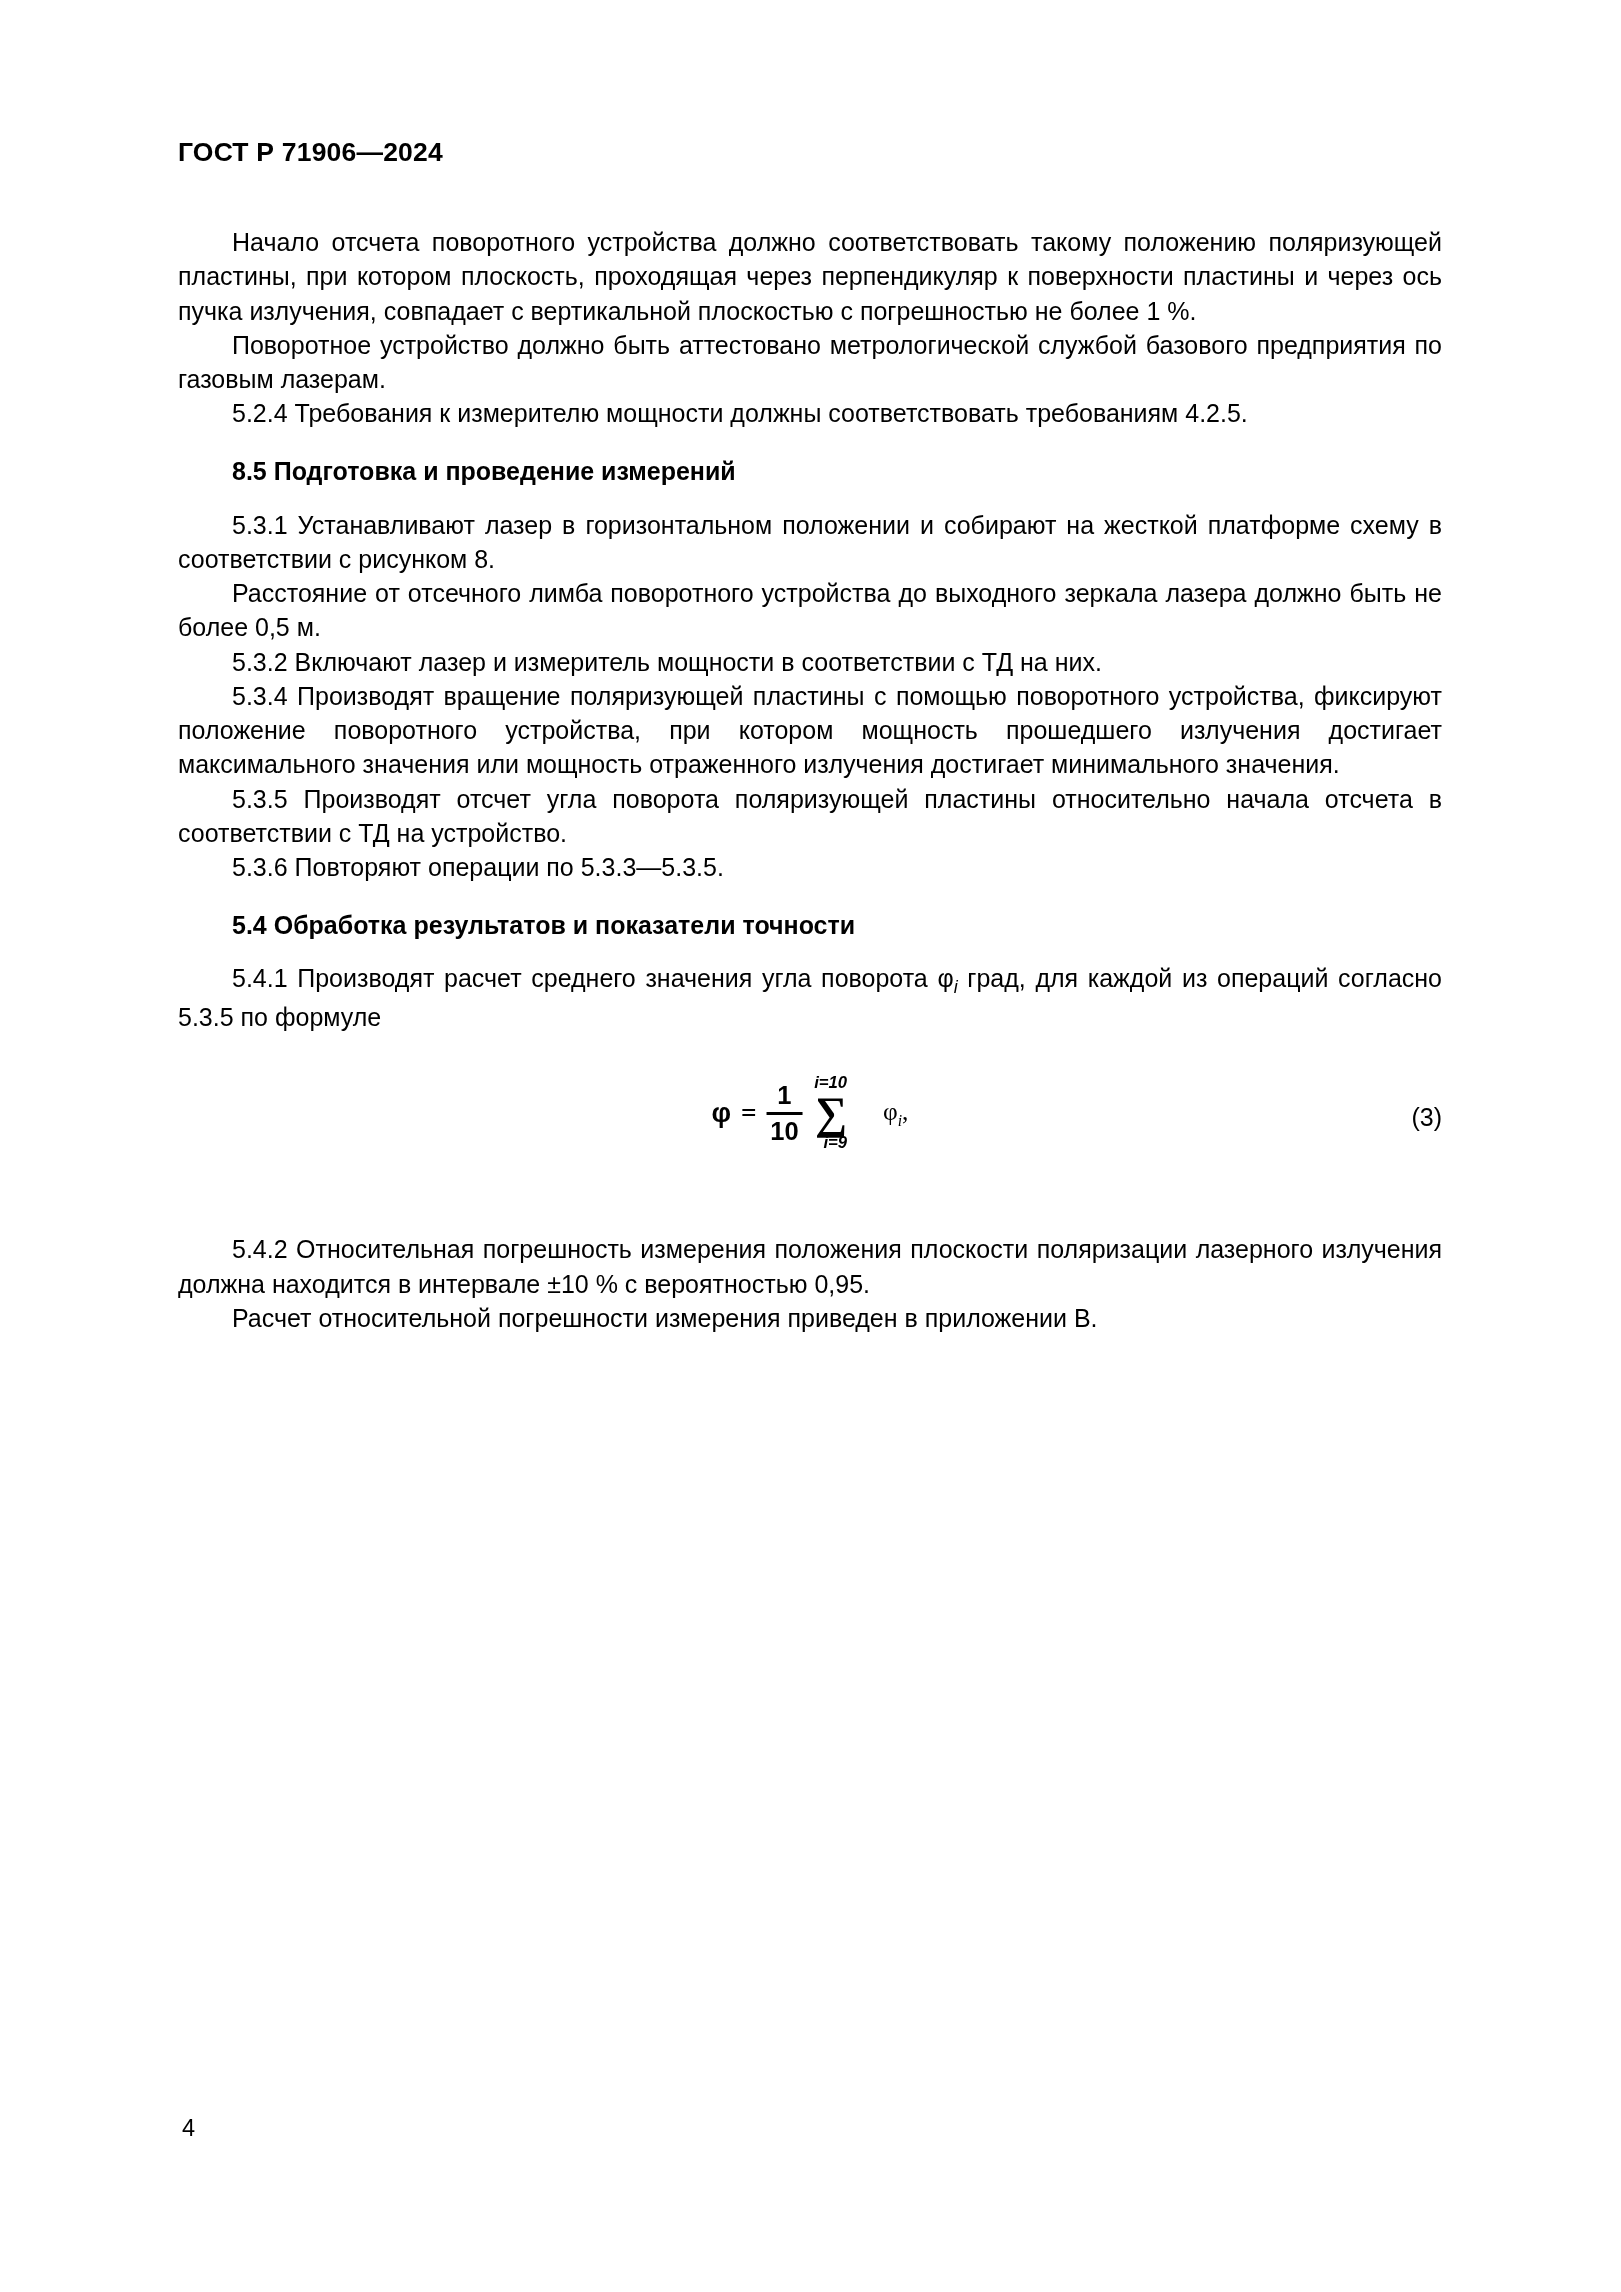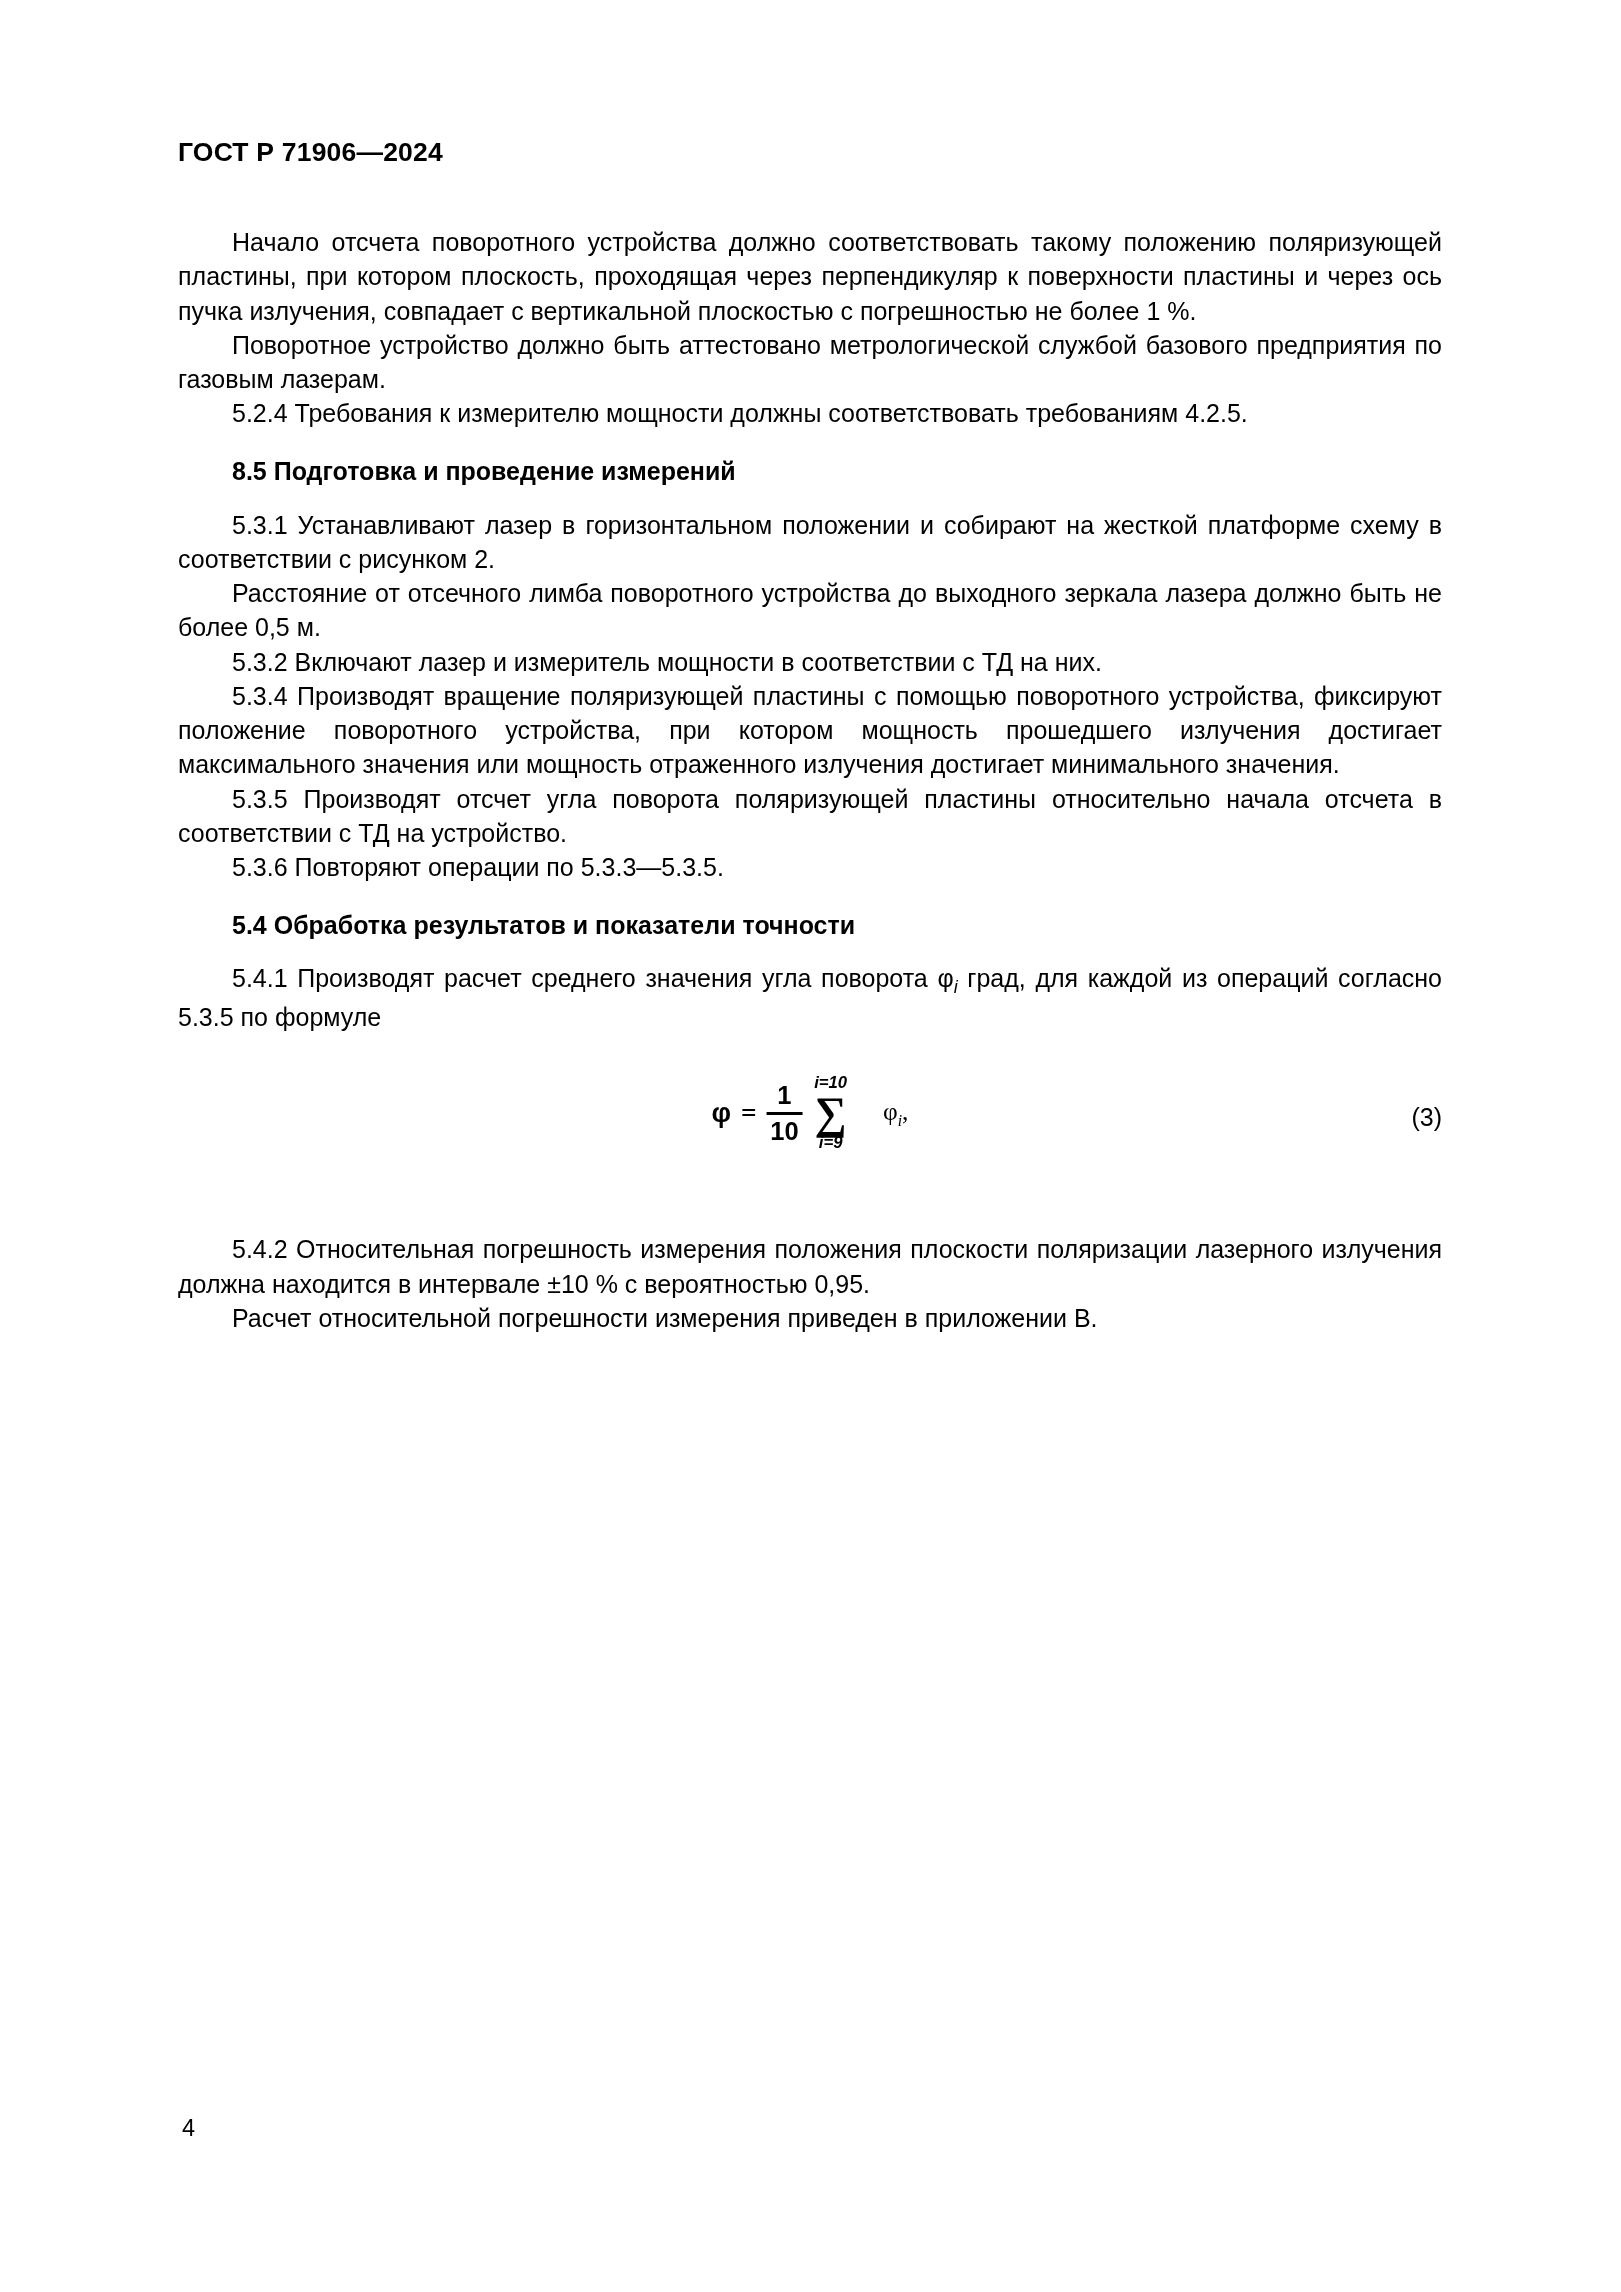--- a/index.html
+++ b/index.html
@@ -88,21 +88,21 @@
   .frac .bar {
     width: 100%;
     height: 2.9px;
     background: #000;
     margin: 2.9px 0;
   }
   .frac .den { font-size: 25.5px; padding: 0 3.9px; }
   .sum-group {
     display: inline-flex;
     flex-direction: column;
-    align-items: center;
+    align-items: flex-end;
     line-height: 1;
     margin: 0 3.9px;
   }
   .sum-group .lim {
     font-size: 16.7px;
     font-style: italic;
     font-family: "Liberation Sans", sans-serif;
     font-weight: bold;
   }
   .sum-group .sigma {
@@ -141,21 +141,21 @@
   <div class="content">
 
     <div class="doc-header">ГОСТ Р 71906—2024</div>
 
     <p class="body-text indent">Начало отсчета поворотного устройства должно соответствовать такому положению поляризующей пластины, при котором плоскость, проходящая через перпендикуляр к поверхности пластины и через ось пучка излучения, совпадает с вертикальной плоскостью с погрешностью не более 1 %.</p>
     <p class="body-text indent">Поворотное устройство должно быть аттестовано метрологической службой базового предприятия по газовым лазерам.</p>
     <p class="body-text indent">5.2.4 Требования к измерителю мощности должны соответствовать требованиям 4.2.5.</p>
 
     <h3 class="section-heading">8.5 Подготовка и проведение измерений</h3>
 
-    <p class="body-text indent">5.3.1 Устанавливают лазер в горизонтальном положении и собирают на жесткой платформе схему в соответствии с рисунком 2.</p>
+    <p class="body-text indent">5.3.1 Устанавливают лазер в горизонтальном положении и собирают на жесткой платформе схему в соответствии с рисунком 8.</p>
     <p class="body-text indent">Расстояние от отсечного лимба поворотного устройства до выходного зеркала лазера должно быть не более 0,5 м.</p>
     <p class="body-text indent">5.3.2 Включают лазер и измеритель мощности в соответствии с ТД на них.</p>
     <p class="body-text indent">5.3.4 Производят вращение поляризующей пластины с помощью поворотного устройства, фиксируют положение поворотного устройства, при котором мощность прошедшего излучения достигает максимального значения или мощность отраженного излучения достигает минимального значения.</p>
     <p class="body-text indent">5.3.5 Производят отсчет угла поворота поляризующей пластины относительно начала отсчета в соответствии с ТД на устройство.</p>
     <p class="body-text indent">5.3.6 Повторяют операции по 5.3.3—5.3.5.</p>
 
     <h3 class="section-heading">5.4 Обработка результатов и показатели точности</h3>
 
     <p class="body-text indent"><span>5.4.1 Производят расчет  среднего  значения  угла  поворота  φ</span><sub class="var">i</sub><span> град,  для  каждой из операций согласно 5.3.5 по формуле</span></p>
 

